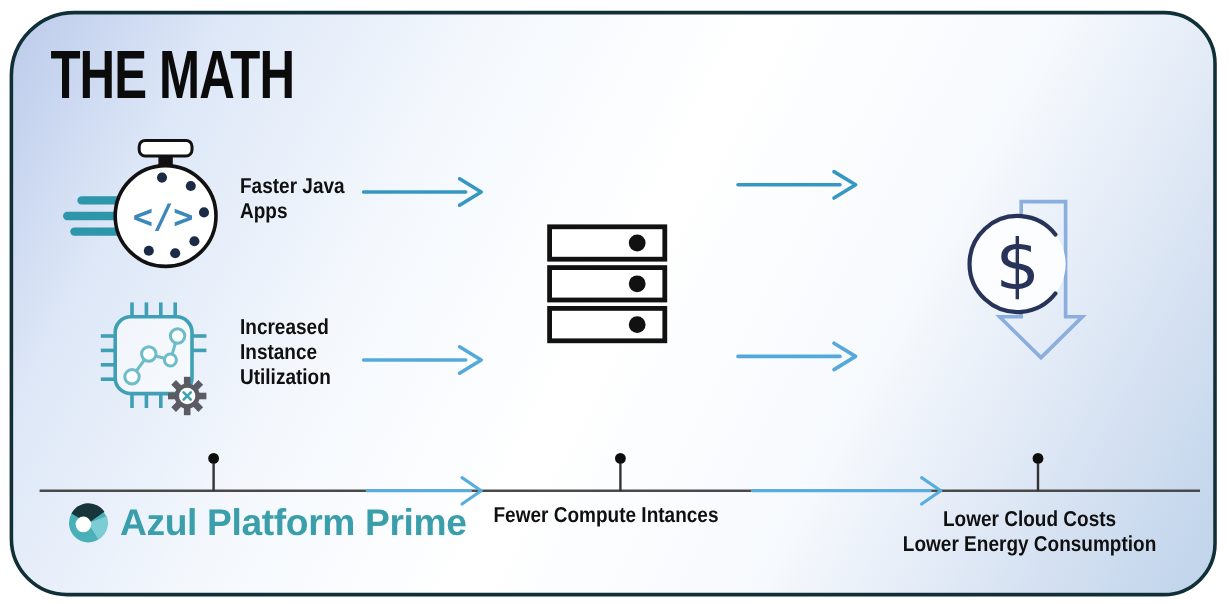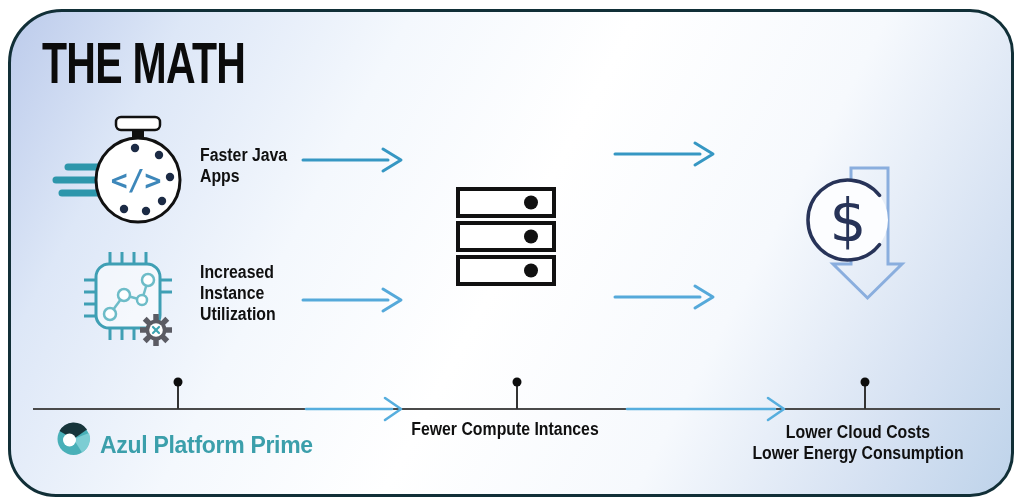--- a/index.html
+++ b/index.html
@@ -19,21 +19,21 @@
     position:absolute;left:42px;top:30px;margin:0;
     font-size:57px;font-weight:700;letter-spacing:-1px;color:#0b0b0b;
     transform:scaleX(.72);transform-origin:left top;white-space:nowrap;
   }
   .label{
     font-weight:700;font-size:18px;line-height:1.16;color:#101010;
     white-space:pre-line;transform:scaleX(.88);transform-origin:left top;
   }
   .label.centered{text-align:center;transform-origin:center top;}
   .brand-text{
-    font-weight:700;font-size:23px;color:#3b9fab;letter-spacing:-.3px;white-space:nowrap;margin-top:15px;
+    font-weight:700;font-size:31px;color:#3b9fab;letter-spacing:-.3px;white-space:nowrap;
   }
   .logo-row{display:flex;align-items:center;gap:8px;}
   svg{display:block;overflow:visible;}
 </style>
 </head>
 <body>
 
 <div class="card"></div>
 
 <h1 class="title">THE MATH</h1>

